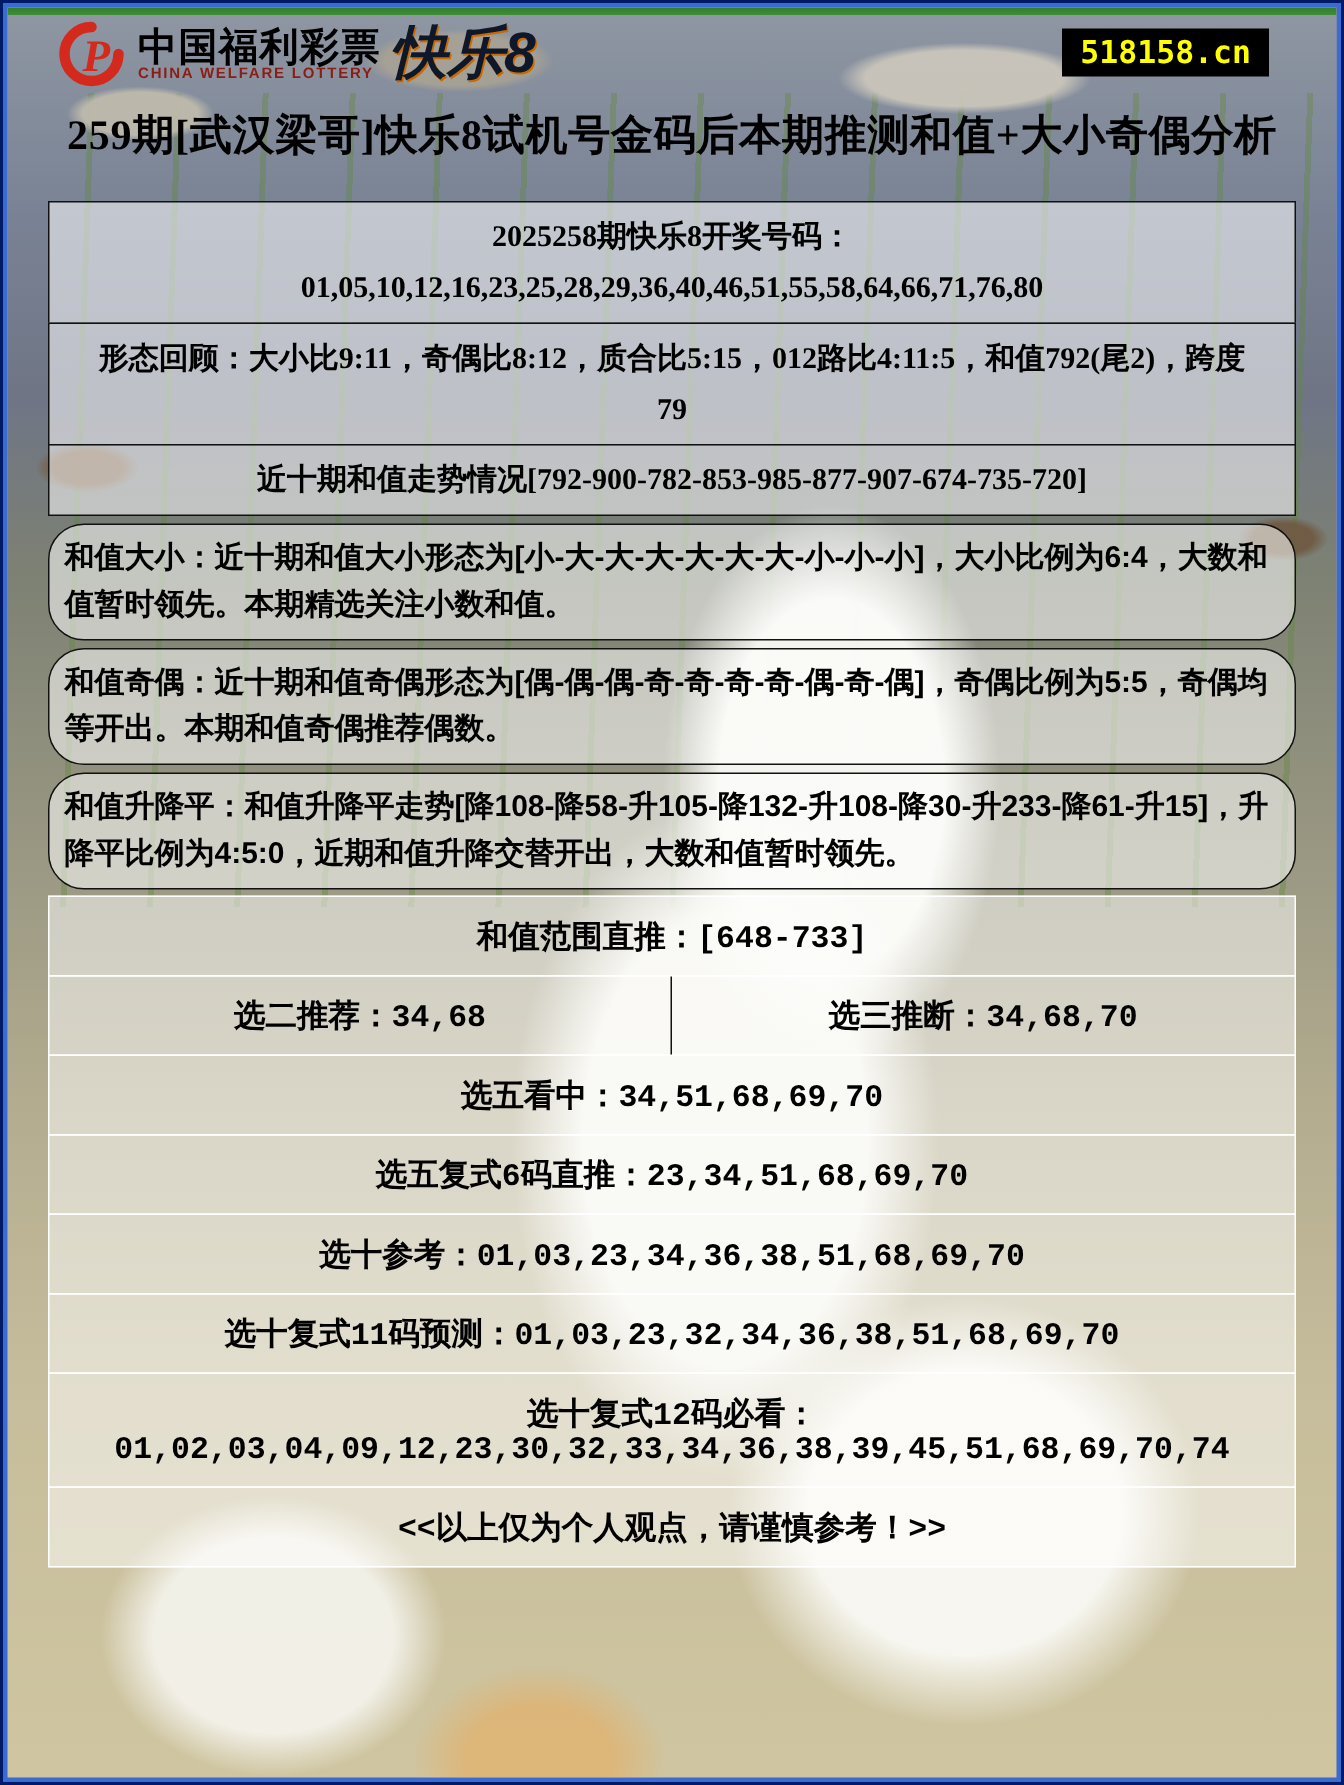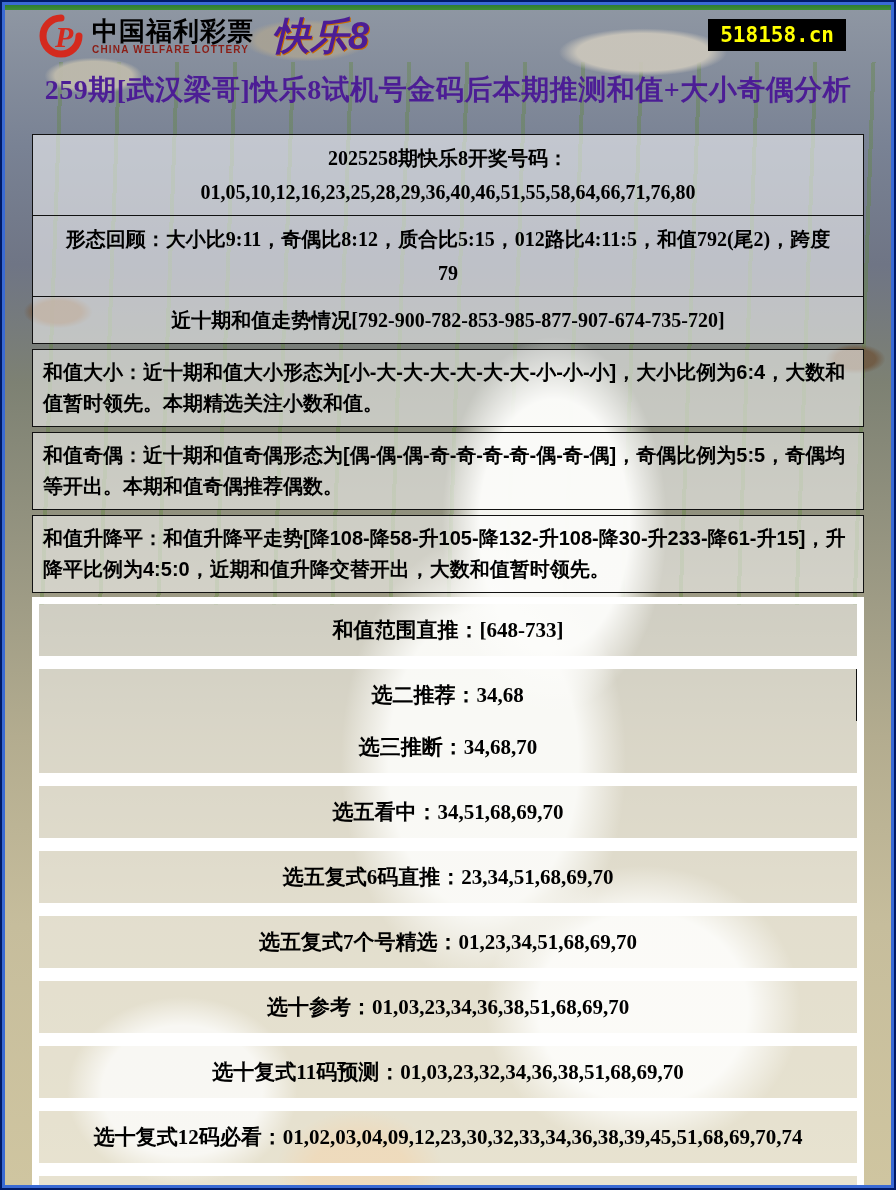--- a/index.html
+++ b/index.html
@@ -59,64 +59,64 @@
     font-weight:bold; font-size:26px; color:#000000; line-height:1;
     letter-spacing:1px;
   }
   .logo-text-en {
     font-family:"Liberation Sans","DejaVu Sans",sans-serif;
     font-weight:bold; font-size:10px; color:#8b1d15; letter-spacing:1.2px;
   }
   .logo-kl8 {
     font-family:"Liberation Sans","DejaVu Sans",sans-serif;
     font-weight:bold; font-style:italic; font-size:38px; line-height:1;
-    color:#4c1d95; text-shadow:1px 1px 0 #c96a00; margin-left:18px;
+    color:#0f172a; text-shadow:1px 1px 0 #c96a00; margin-left:6px;
   }
   .site-badge {
     position:absolute; right:18px; top:8px;
     background:#000; color:#ffff00;
     font-family:"DejaVu Sans Mono",monospace;
     font-weight:bold; font-size:21px;
     padding:4px 12px;
   }
 
   
   .page-title {
     margin-top:4px;
     text-align:center;
     font-size:28px; font-weight:bold;
-    color:#4c1d95;
+    color:#000000;
     white-space:nowrap;
     letter-spacing:0.5px;
   }
 
   
   .boxes { margin-top:26px; }
   .box {
     border:1px solid #111;
     background:rgba(255,255,255,0.55);
     font-weight:bold; color:#000;
     white-space:pre-line;
   }
   .box.center { text-align:center; }
   .box.serif { font-family:"Liberation Serif","DejaVu Serif",serif; font-size:20px; line-height:1.7; padding:6px 8px; }
   .box.sans  { font-family:"Liberation Sans","DejaVu Sans",sans-serif; font-size:20px; line-height:1.55; padding:7px 10px; text-align:left; }
   .stack { margin-top:-1px; }
-  .gap { margin-top:5px; }
+  .gap { margin-top:5px;border-radius:24px; }
 
   
   .table { margin-top:5px; }
   .trow {
-    border:7px solid #ffffff; margin-top:-1px;
+    border:1px solid #ffffff; margin-top:-1px;
     background:rgba(255,255,255,0.5);
     text-align:center; font-weight:bold; font-size:21px;
-    font-family:Liberation Serif, serif;
+    font-family:Liberation Mono, monospace;
     padding:12px 6px;
   }
-  .trow-split { display:flex; padding:0;flex-direction:column; }
+  .trow-split { display:flex; padding:0; }
   .tcell { flex:1 1 50%; padding:12px 6px; }
   .tcell.left { border-right:1px solid #111; }
 </style>
 </head>
 <body>
 
 <div class="frame">
   <div class="inner">
     <div class="bg"></div>
 
@@ -151,21 +151,20 @@
       </div>
 
       <div class="table">
         <div class="trow">和值范围直推：[648-733]</div>
         <div class="trow trow-split">
           <div class="tcell left">选二推荐：34,68</div>
           <div class="tcell">选三推断：34,68,70</div>
         </div>
         <div class="trow">选五看中：34,51,68,69,70</div>
         <div class="trow">选五复式6码直推：23,34,51,68,69,70</div>
-        <div class="trow">选五复式7个号精选：01,23,34,51,68,69,70</div>
         <div class="trow">选十参考：01,03,23,34,36,38,51,68,69,70</div>
         <div class="trow">选十复式11码预测：01,03,23,32,34,36,38,51,68,69,70</div>
         <div class="trow">选十复式12码必看：01,02,03,04,09,12,23,30,32,33,34,36,38,39,45,51,68,69,70,74</div>
         <div class="trow">&lt;&lt;以上仅为个人观点，请谨慎参考！&gt;&gt;</div>
       </div>
 
     </div>
   </div>
 </div>
 

